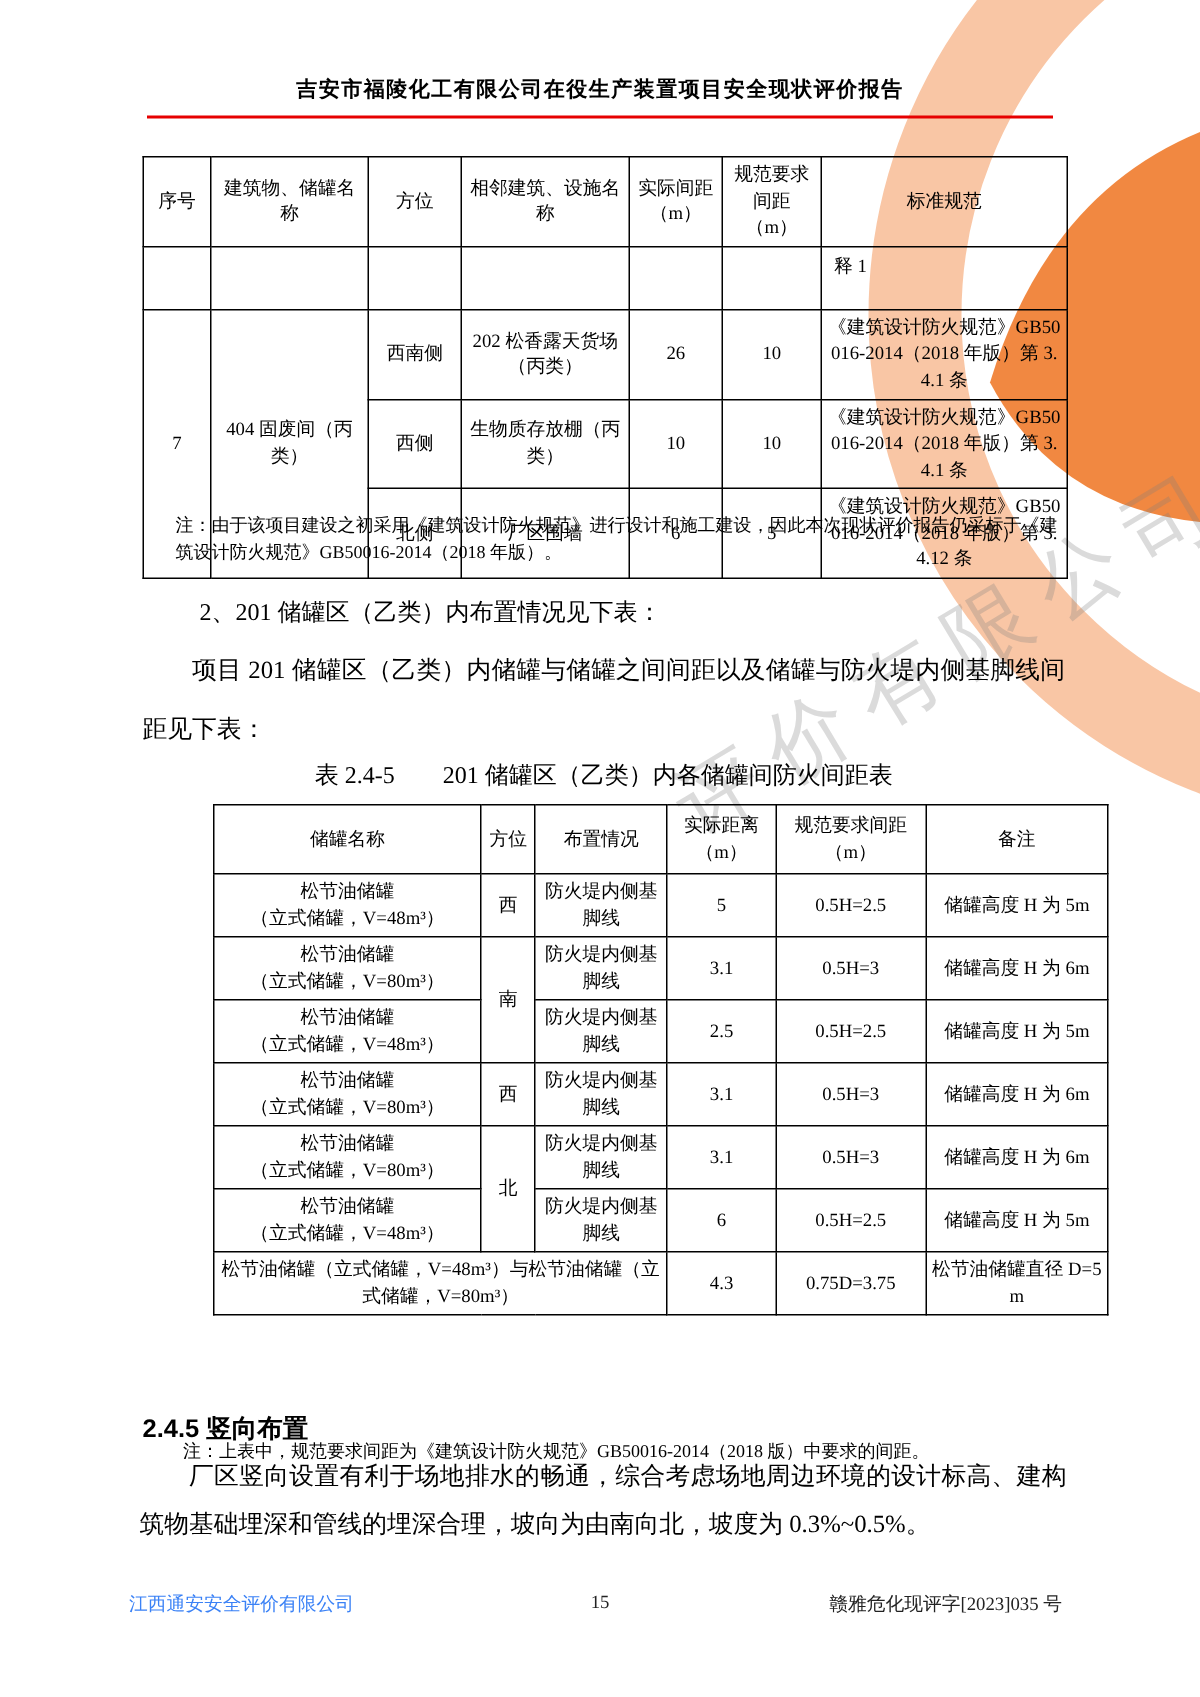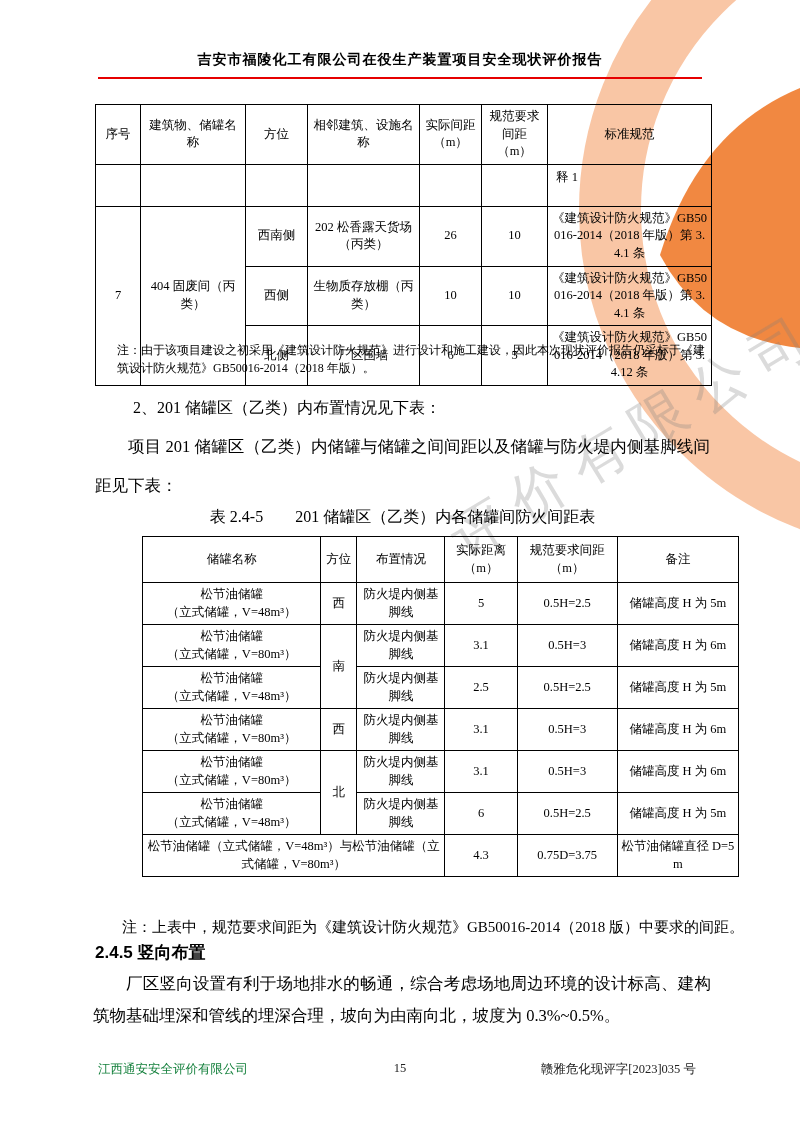--- a/index.html
+++ b/index.html
@@ -27,29 +27,29 @@
   .t2 .c5{width:100px}.t2 .c6{width:121px}
   .h46{height:46px}.h42{height:42px}.h60{height:60px}.h58{height:58px}.h47{height:33px}
   .co{text-align:left;vertical-align:top;padding:4px 8px;}
   .l{display:block;}
   
   .note1{position:absolute;top:341px;left:117px;width:594px;z-index:1;font-size:12px;line-height:1.5;}
   .item2{position:absolute;top:398px;left:133px;z-index:1;font-size:16px;}
   .para1{position:absolute;top:427px;left:95px;width:615px;z-index:1;font-size:16.5px;
          line-height:39px;text-indent:2em;text-align:justify;}
   .caption{position:absolute;top:507px;left:95px;width:615px;z-index:1;text-align:center;font-size:16px;}
-  .note2{position:absolute;top:918px;left:122px;z-index:1;font-size:15px;}
+  .note2{position:absolute;top:959px;left:122px;z-index:1;font-size:12px;}
   .h245{position:absolute;top:941px;left:95px;z-index:1;font-size:17px;font-weight:bold;
         font-family:"Liberation Sans","DejaVu Sans",sans-serif;}
   .para2{position:absolute;top:968px;left:93px;width:618px;z-index:1;font-size:16.5px;
          line-height:32px;text-indent:2em;text-align:justify;}
   
-  .footer-left{position:absolute;top:1061px;left:98px;z-index:1;font-size:12.5px;color:#15803d;}
+  .footer-left{position:absolute;top:1061px;left:86px;z-index:1;font-size:12.5px;color:#3b82f6;}
   .footer-page{position:absolute;top:1061px;left:0;width:100%;z-index:1;text-align:center;font-size:12.5px;color:#222;}
-  .footer-right{position:absolute;top:1061px;right:104px;z-index:1;font-size:12.5px;color:#222;}
+  .footer-right{position:absolute;top:1061px;right:92px;z-index:1;font-size:12.5px;color:#222;}
 </style>
 </head>
 <body>
 
 <div class="page">
 
   <svg class="wm-svg" width="800" height="1131" viewBox="0 0 800 1131">
     <circle cx="920" cy="210" r="310" fill="none" stroke="#ee6a12" stroke-width="62" opacity="0.38"></circle>
     <path d="M 800 88 Q 698 130 660 255 Q 704 338 800 348 Z" fill="#ee6a12" opacity="0.8"></path>
   </svg>

